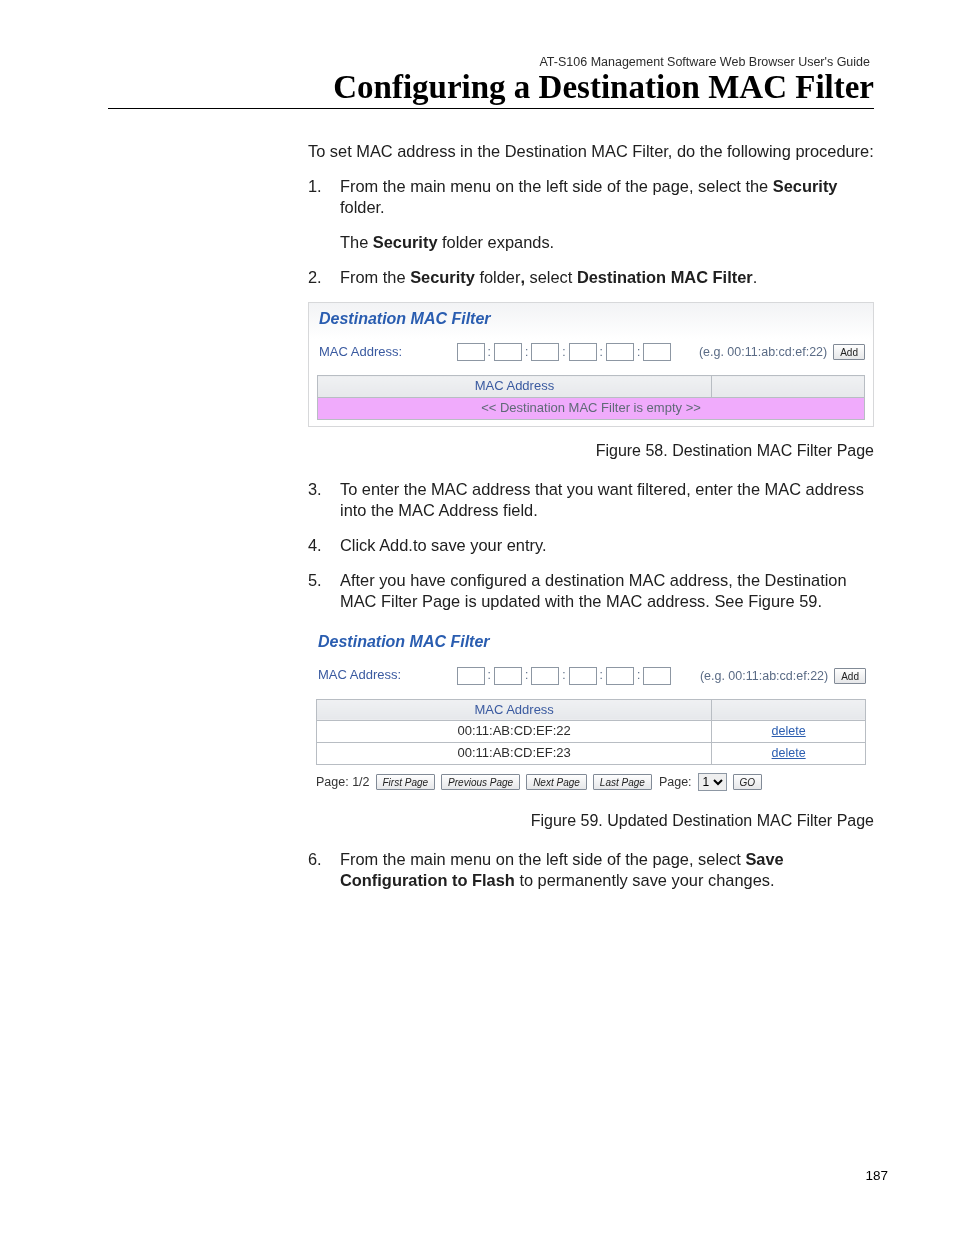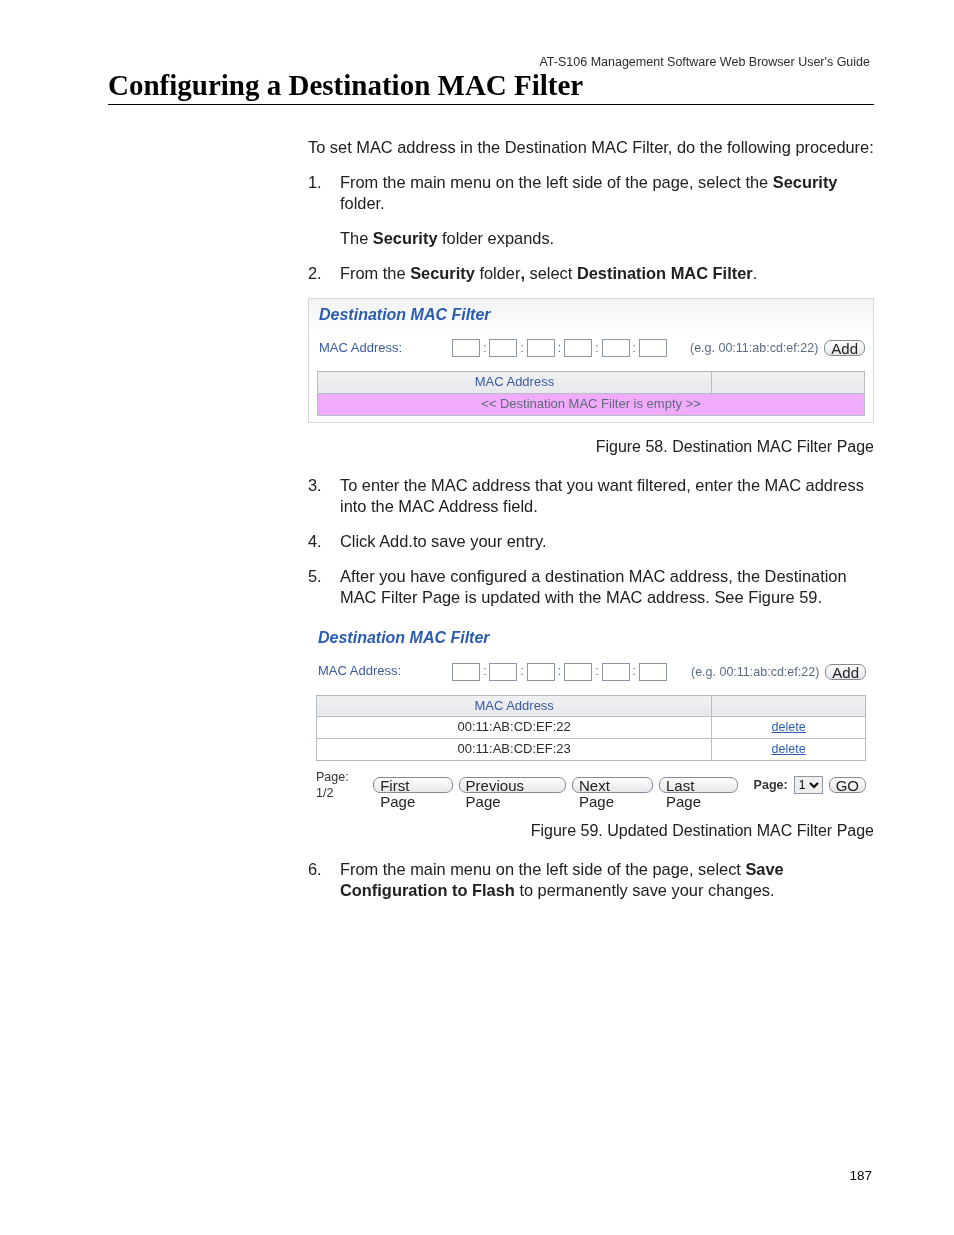--- a/index.html
+++ b/index.html
@@ -16,23 +16,24 @@
     padding: 55px 80px 40px 108px;
   }
   .running-head {
     text-align: right;
     font-size: 12.5px;
     color: #2c2c2c;
     padding-right: 4px;
   }
   h1.section-title {
     font-family: "Times New Roman", Times, serif;
-    font-size: 29px;
+    font-size: 33px;
     font-weight: bold;
     margin: 0 0 2px 0;
+    text-align: right;
   }
   .rule {
     border: none;
     border-top: 1.2px solid #000;
     margin: 0 0 32px 0;
   }
   .body-col {
     margin-left: 200px;
     font-size: 16.4px;
     color: #202020;
@@ -51,21 +52,21 @@
     top: 0;
   }
   ol.steps > li > p { margin: 0 0 14px 4px; }
   .caption {
     text-align: right;
     font-size: 16px;
     margin: 14px 0 18px 0;
   }
   .page-num {
     position: absolute;
-    right: 82px;
+    right: 66px;
     bottom: 52px;
     font-size: 13.5px;
   }
 
   
   .shot {
     border: 1px solid #d7d8da;
     background: #fff;
     font-family: Arial, sans-serif;
     color: #2c2c2c;
@@ -100,25 +101,25 @@
     width: 28px;
     height: 18px;
     border: 1px solid #8d97a3;
     background: #fff;
   }
   .colon { color:#5a6b85; font-size:12px; padding: 0 1px;}
   .eg { color:#5a6b85; font-size:12.5px; white-space: nowrap; }
   .btn {
     border: 1px solid #818a96;
     background: linear-gradient(#fefefe,#e6e7e9);
-    font-size: 15px;
+    font-size: 10px;
     padding: 0 6px;
     height: 16px;
     line-height: 16px;
-    border-radius: 7px;
+    border-radius: 1px;
     color:#222;
   }
   table.mactable {
     width: calc(100% - 16px);
     margin: 0 24px 6px 8px;
     border-collapse: collapse;
     font-size: 13px;
     padding-left: 8px;
   }
   table.mactable th, table.mactable td {
@@ -141,21 +142,21 @@
     font-size: 12.5px;
   }
   .pager {
     display: flex;
     align-items: center;
     gap: 6px;
     padding: 2px 8px 6px 8px;
     font-size: 12.5px;
     color:#333;
   }
-  .pager .btn { padding: 0 6px; }
+  .pager .btn { padding: 0 6px; font-style: italic; }
   .pager select {
     border: 1px solid #8d97a3;
     font-size: 12px;
     height: 18px;
   }
   b { font-weight: bold; }
 </style>
 </head>
 <body>
 
@@ -274,21 +275,21 @@
           <td><a href="#" class="del">delete</a></td>
         </tr>
       </tbody>
         </table>
       <div class="pager">
         <span>Page: 1/2</span>
         <span class="btn">First Page</span>
         <span class="btn">Previous Page</span>
         <span class="btn">Next Page</span>
         <span class="btn">Last Page</span>
-        <span style="margin-left:10px;font-weight:bold;">Page:</span>
+        <span style="margin-left:1px;">Page:</span>
         <select><option>1</option></select>
         <span class="btn">GO</span>
       </div>
     </div>
 
     <div class="caption">Figure 59. Updated Destination MAC Filter Page</div>
 
     <ol class="steps">
       <li>
         <span class="num">6.</span>

